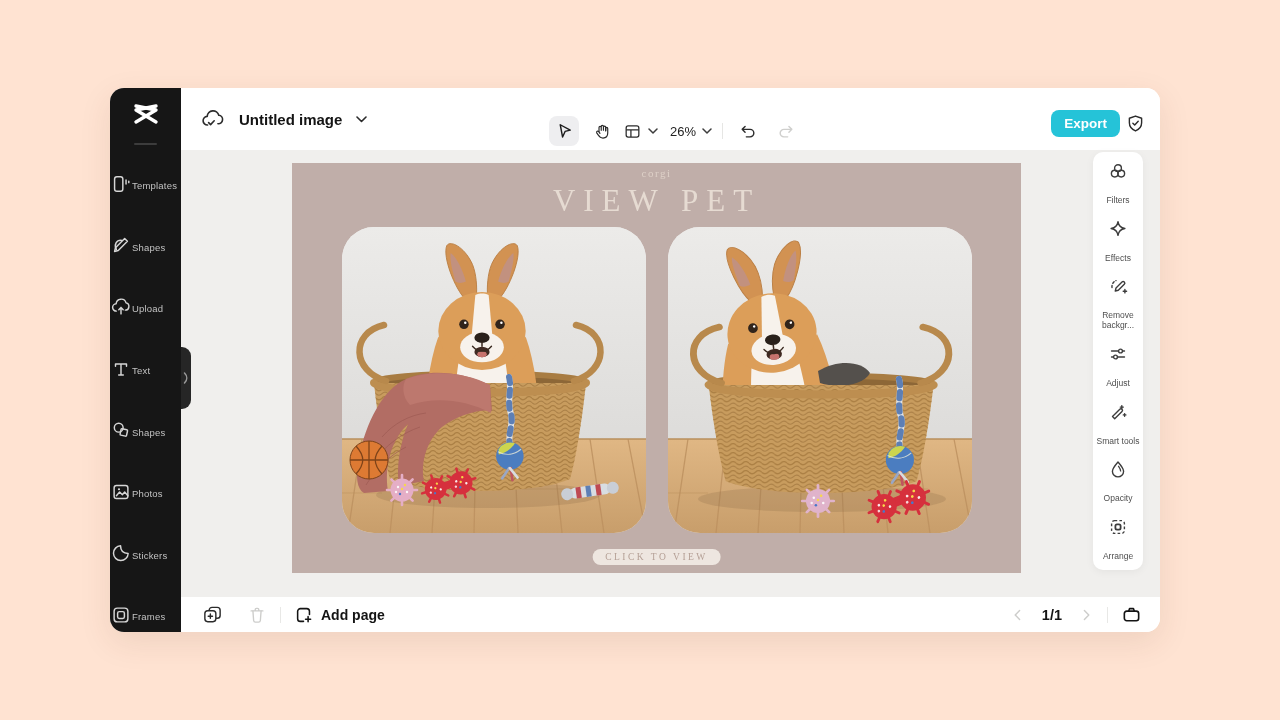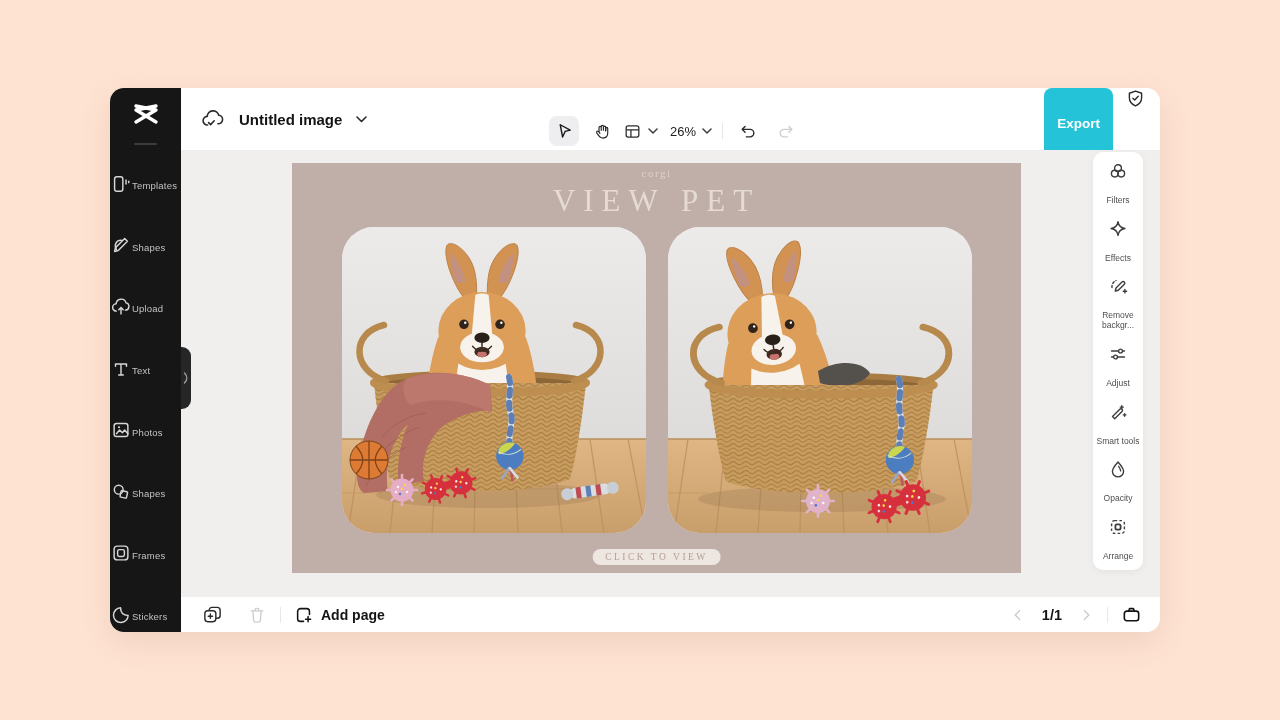--- a/index.html
+++ b/index.html
@@ -26,21 +26,21 @@
   
   .topbar { position:absolute; left:71px; top:0; right:0; height:62px; background:#fff; border-radius:0 14px 0 0; }
   .tb-left { position:absolute; left:20px; top:0; height:62px; display:flex; align-items:center; gap:14px; }
   .file-name { font-size:15px; font-weight:700; color:#141414; }
   .tb-center { position:absolute; left:368px; top:12px; height:62px; display:flex; align-items:center; }
   .tool-btn { width:30px; height:30px; border-radius:8px; display:flex; align-items:center; justify-content:center; cursor:pointer; }
   .tool-btn.active { background:#eeeef0; }
   .zoom-ctl { display:flex; align-items:center; gap:6px; cursor:pointer; }
   .zoom-val { font-size:13px; font-weight:500; color:#222; }
   .v-div { width:1px; height:16px; background:#e6e6e4; margin:0 10px; }
-  .tb-right { position:absolute; right:14px; top:0; height:71px; display:flex; gap:12px; }
+  .tb-right { position:absolute; right:14px; top:0; height:71px; display:flex; align-items:center; gap:5px; }
   .export-btn { background:#25c3d8; color:#fff; font-size:13.5px; font-weight:700; border:none;
                 border-radius:8px; padding:6px 13px; cursor:pointer; font-family:"Liberation Sans",sans-serif; }
   .gap6 { width:6px; } .gap8 { width:8px; } .gap12 { width:12px; }
 
   
   .workspace { position:absolute; left:71px; top:62px; right:0; bottom:35px; background:#f0efed; }
 
   
   .canvas { position:absolute; left:111px; top:13px; width:729px; height:410px; background:#c0aea9; overflow:hidden; }
   .cv-subtitle { position:absolute; top:4px; width:100%; text-align:center;
@@ -224,46 +224,46 @@
           </svg>
           <span class="slabel">Upload</span>
         </div>
         <div class="side-item">
           <svg width="22" height="22" viewBox="0 0 24 24" fill="none" stroke="#d6d6d6" stroke-width="1.6" stroke-linecap="round">
             <path d="M6,6.5 H18 M6,6.5 V9 M18,6.5 V9 M12,6.5 V18.5 M9.5,18.5 H14.5"></path>
           </svg>
           <span class="slabel">Text</span>
         </div>
         <div class="side-item">
+          <svg width="22" height="22" viewBox="0 0 24 24" fill="none" stroke="#d6d6d6" stroke-width="1.6" stroke-linejoin="round">
+            <circle cx="9.5" cy="9.5" r="4.8"></circle>
+            <rect x="11.5" y="11" width="7.2" height="7.2" rx="1" transform="rotate(12 15 14.5)"></rect>
+          </svg>
+          <span class="slabel">Shapes</span>
+        </div>
+        <div class="side-item">
           <svg width="22" height="22" viewBox="0 0 24 24" fill="none" stroke="#d6d6d6" stroke-width="1.6" stroke-linecap="round" stroke-linejoin="round">
             <rect x="4.5" y="5" width="15" height="14" rx="2.5"></rect>
             <path d="M7,16 l3.5,-4 3,3 2.5,-3 3.5,4"></path>
             <circle cx="9.8" cy="9" r="1.2" fill="#d6d6d6" stroke="none"></circle>
           </svg>
           <span class="slabel">Photos</span>
         </div>
         <div class="side-item">
           <svg width="22" height="22" viewBox="0 0 24 24" fill="none" stroke="#d6d6d6" stroke-width="1.6" stroke-linejoin="round">
-            <circle cx="9.5" cy="9.5" r="4.8"></circle>
-            <rect x="11.5" y="11" width="7.2" height="7.2" rx="1" transform="rotate(12 15 14.5)"></rect>
-          </svg>
-          <span class="slabel">Shapes</span>
+            <path d="M11.5,4.2 A8,8 0 1 0 19.8,12.5 C14.5,12.5 11.5,9.5 11.5,4.2 Z"></path>
+          </svg>
+          <span class="slabel">Stickers</span>
         </div>
         <div class="side-item">
           <svg width="22" height="22" viewBox="0 0 24 24" fill="none" stroke="#d6d6d6" stroke-width="1.6">
             <rect x="4.5" y="4.5" width="15" height="15" rx="3.5"></rect>
             <rect x="8.3" y="8.3" width="7.4" height="7.4" rx="1.8"></rect>
           </svg>
           <span class="slabel">Frames</span>
-        </div>
-        <div class="side-item">
-          <svg width="22" height="22" viewBox="0 0 24 24" fill="none" stroke="#d6d6d6" stroke-width="1.6" stroke-linejoin="round">
-            <path d="M11.5,4.2 A8,8 0 1 0 19.8,12.5 C14.5,12.5 11.5,9.5 11.5,4.2 Z"></path>
-          </svg>
-          <span class="slabel">Stickers</span>
         </div>
       </nav>
     </aside>
     <div class="panel-handle">
       <svg width="8" height="16" viewBox="0 0 8 16" fill="none" stroke="#9a9a9a" stroke-width="1.5" stroke-linecap="round">
         <path d="M2.5,3 C5.5,6 5.5,10 2.5,13"></path>
       </svg>
     </div>
 
     <header class="topbar">

